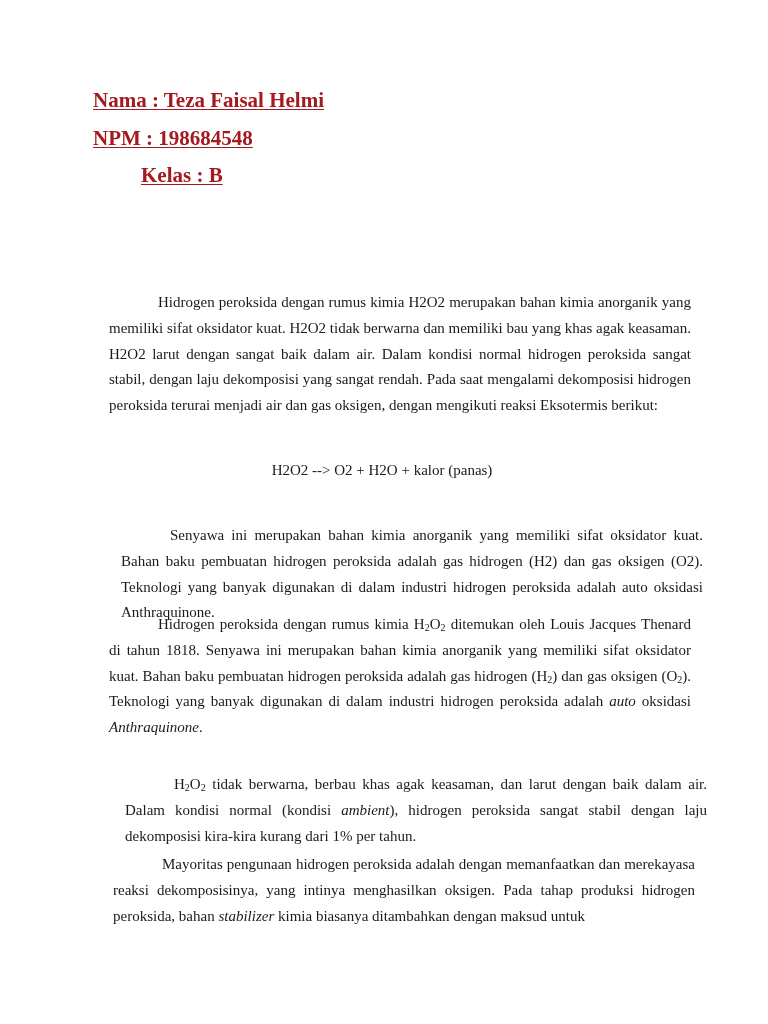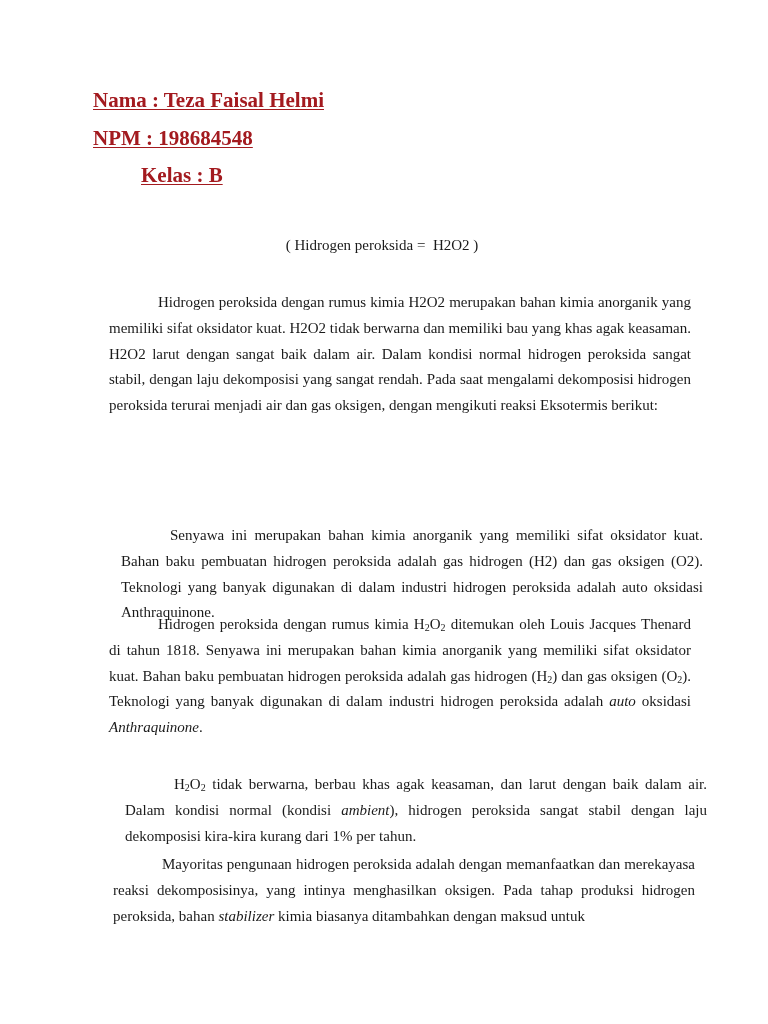--- a/index.html
+++ b/index.html
@@ -17,24 +17,24 @@
   </style>
 </head>
 <body>
 
 <div class="page">
 
   <div class="hdr" style="top:88px;">Nama : Teza Faisal Helmi</div>
   <div class="hdr" style="top:126px;">NPM : 198684548</div>
   <div class="hdr" style="top:163px;margin-left:48px;">Kelas : B</div>
 
-  <div class="center" style="top:237px;">( Hidrogen peroksida =  H2O2 )</div>
 
   <p class="para" style="top:290px; margin:0;">Hidrogen peroksida dengan rumus kimia H2O2 merupakan bahan kimia anorganik yang memiliki sifat oksidator kuat. H2O2 tidak berwarna dan memiliki bau yang khas agak keasaman. H2O2 larut dengan sangat baik dalam air. Dalam kondisi normal hidrogen peroksida sangat stabil, dengan laju dekomposisi yang sangat rendah. Pada saat mengalami dekomposisi hidrogen peroksida terurai menjadi air dan gas oksigen, dengan mengikuti reaksi Eksotermis berikut:</p>
 
+  <div class="center" style="top:462px;">H2O2 --&gt; O2 + H2O + kalor (panas)</div>
 
   <p class="para" style="top:511px; margin:12px;">Senyawa ini merupakan bahan kimia anorganik yang memiliki sifat oksidator kuat. Bahan baku pembuatan hidrogen peroksida adalah gas hidrogen (H2) dan gas oksigen (O2). Teknologi yang banyak digunakan di dalam industri hidrogen peroksida adalah auto oksidasi Anthraquinone.</p>
 
   <p class="para" style="top:612px; margin:0;"><span>Hidrogen peroksida dengan rumus kimia H</span><sub>2</sub><span>O</span><sub>2</sub><span> ditemukan oleh Louis Jacques Thenard di tahun 1818. Senyawa ini merupakan bahan kimia anorganik yang memiliki sifat oksidator kuat. Bahan baku pembuatan hidrogen peroksida adalah gas hidrogen (H</span><sub>2</sub><span>) dan gas oksigen (O</span><sub>2</sub><span>). Teknologi yang banyak digunakan di dalam industri hidrogen peroksida adalah </span><i>auto</i><span> oksidasi </span><i>Anthraquinone</i><span>.</span></p>
 
   <p class="para" style="top:756px; margin:16px;"><span>H</span><sub>2</sub><span>O</span><sub>2</sub><span> tidak berwarna, berbau khas agak keasaman, dan larut dengan baik dalam air. Dalam kondisi normal (kondisi </span><i>ambient</i><span>), hidrogen peroksida sangat stabil dengan laju dekomposisi kira-kira kurang dari 1% per tahun.</span></p>
 
   <p class="para" style="top:848px; margin:4px;"><span>Mayoritas pengunaan hidrogen peroksida adalah dengan memanfaatkan dan merekayasa reaksi dekomposisinya, yang intinya menghasilkan oksigen. Pada tahap produksi hidrogen peroksida, bahan </span><i>stabilizer</i><span> kimia biasanya ditambahkan dengan maksud untuk</span></p>
 
 </div>

